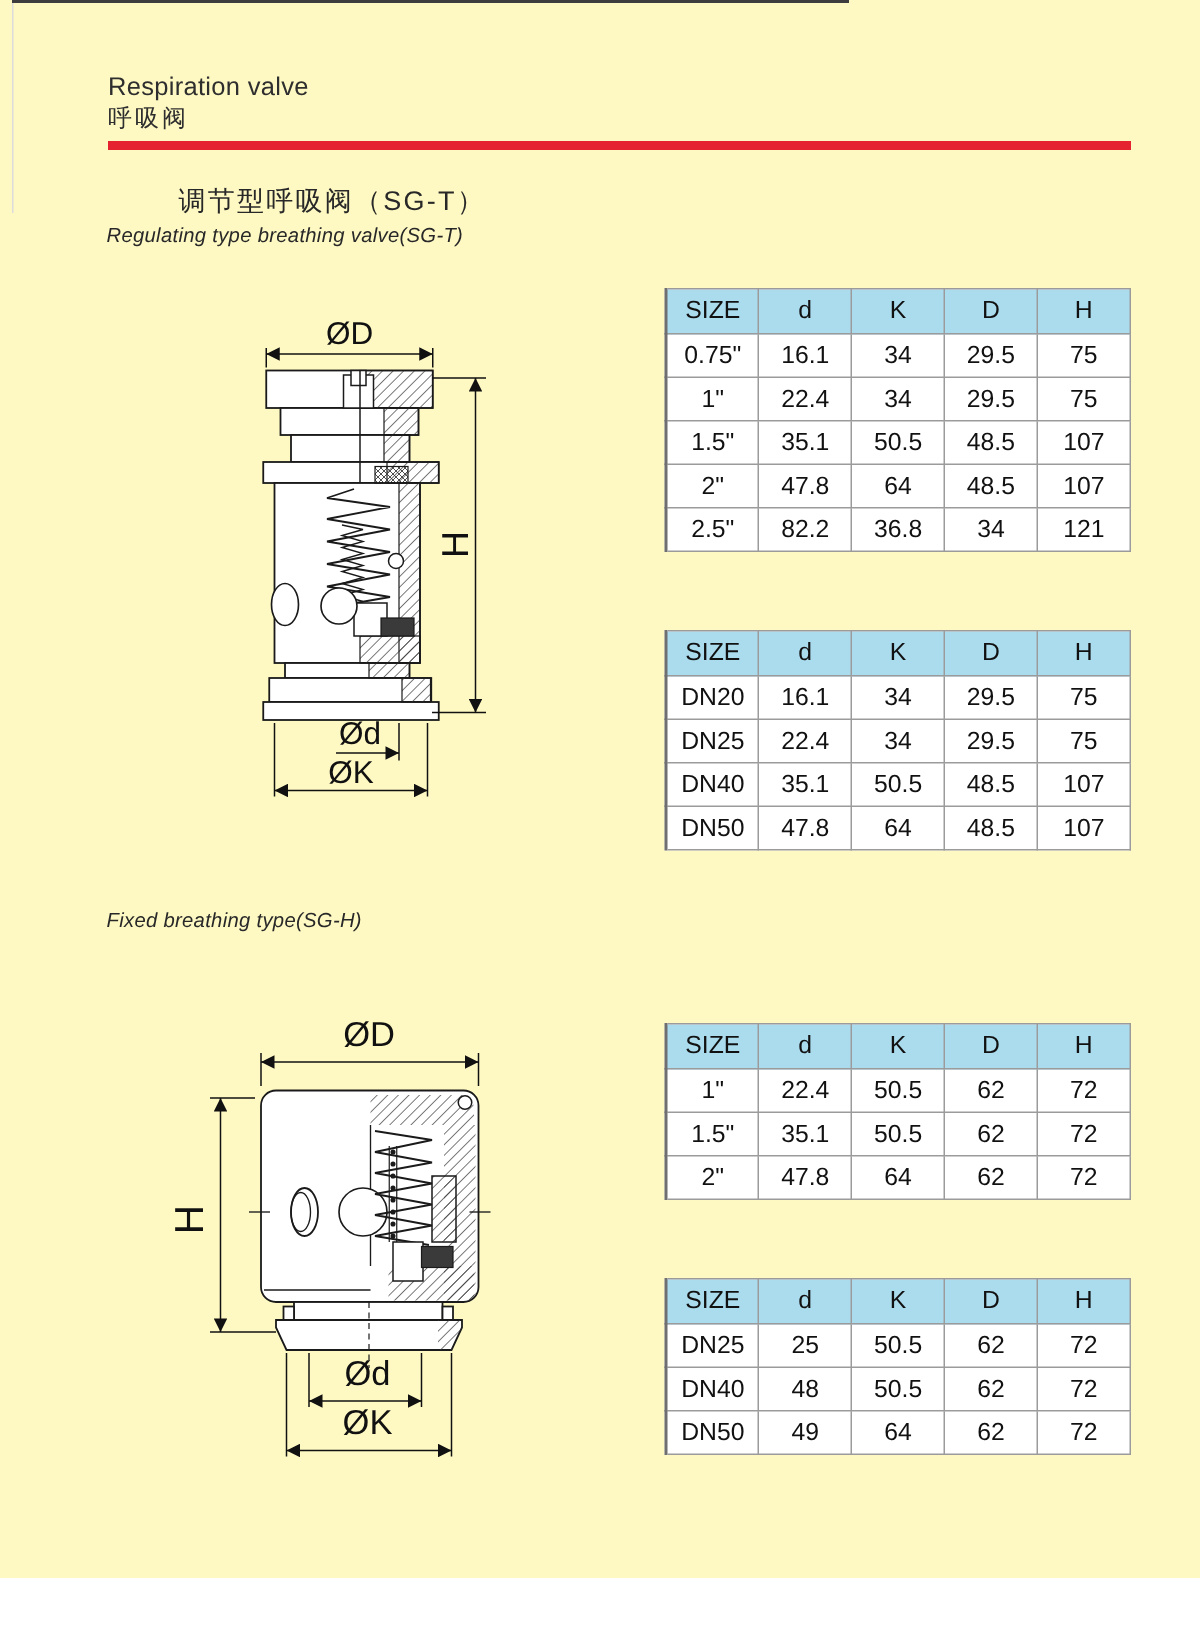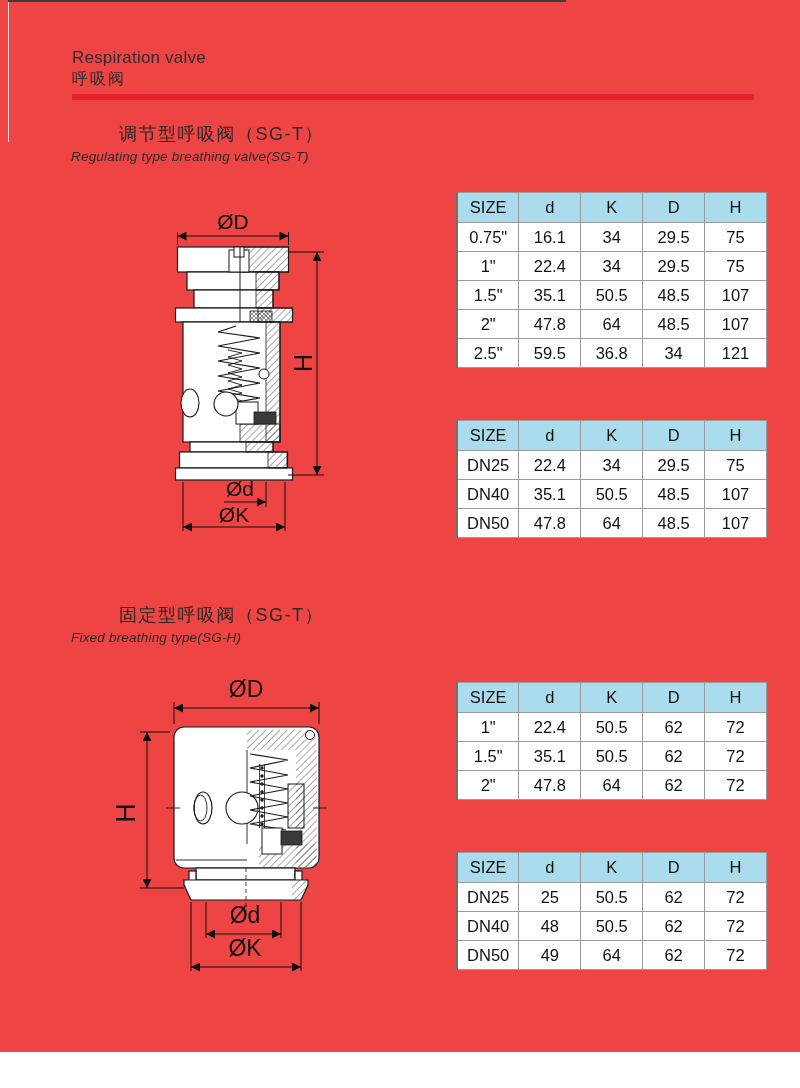--- a/index.html
+++ b/index.html
@@ -1,28 +1,28 @@
 <!DOCTYPE html>
 <html><head>
 <meta charset="utf-8">
 <style>
   * { margin:0; padding:0; box-sizing:border-box; }
   html,body { width:800px; height:1088px; background:#ffffff; }
   body { font-family:"Liberation Sans","DejaVu Sans",sans-serif; color:#1c1c1c; position:relative; }
-  .page { position:absolute; left:0; top:0; width:800px; height:1052px; background:#ef4444; overflow:hidden;padding-left:48px; }
+  .page { position:absolute; left:0; top:0; width:800px; height:1052px; background:#fef9c3; overflow:hidden;padding-left:48px; }
   .top-line { position:absolute; left:8px; top:0; width:558px; height:2px; background:#3d3d3d; }
   .left-edge { position:absolute; left:8px; top:2px; width:1px; height:140px; background:#dcdcdc; }
   .title-en { position:absolute; left:72px; top:48px; font-size:17px; color:#2e2e2e; letter-spacing:0.2px; }
   .title-cn { position:absolute; left:72px; top:69px; font-size:16px; color:#2e2e2e; letter-spacing:2px;text-align:center; }
   .red-rule { position:absolute; left:72px; top:94px; width:682px; height:6px; background:#e42230; }
   .sec-head { position:absolute; left:71px; }
   .sec-cn { font-size:18px; color:#282828; letter-spacing:1.5px;margin-left:48px; }
   .sec-en { font-size:13.5px; color:#282828; margin-top:3px; letter-spacing:0.2px;font-style:italic; }
   table.spec { position:absolute; border-collapse:collapse; table-layout:fixed; width:311px; background:#fff;
-               border:1px solid #7e7e7e; border-left:2px solid #6f6f6f;margin-left:13px; }
+               border:1px solid #7e7e7e; border-left:2px solid #6f6f6f; }
   table.spec th, table.spec td { border:1px solid #9b9b9b; text-align:center; font-weight:normal; color:#111; padding:0; }
   table.spec th { background:#abdcee; height:30px; font-size:16.5px; }
   table.spec td { height:29px; font-size:16.5px; }
   svg.drw { position:absolute; }
   .bottom-line { position:absolute; left:0; top:1080px; width:800px; height:1px; background:#e4e4e4; }
   .bottom-strip { position:absolute; left:0; top:1081px; width:800px; height:7px; background:#fafafa; }
 </style>
 </head>
 <body>
 
@@ -140,39 +140,46 @@
         </tr>
         <tr>
           <td>2"</td>
           <td>47.8</td>
           <td>64</td>
           <td>48.5</td>
           <td>107</td>
         </tr>
         <tr>
           <td>2.5"</td>
-          <td>59.5</td>
+          <td>82.2</td>
           <td>36.8</td>
           <td>34</td>
           <td>121</td>
         </tr>
       </tbody>
     </table>
   <table class="spec" style="left:443px;top:420px">
       <thead>
         <tr>
           <th>SIZE</th>
           <th>d</th>
           <th>K</th>
           <th>D</th>
           <th>H</th>
         </tr>
       </thead>
       <tbody>
         <tr>
+          <td>DN20</td>
+          <td>16.1</td>
+          <td>34</td>
+          <td>29.5</td>
+          <td>75</td>
+        </tr>
+        <tr>
           <td>DN25</td>
           <td>22.4</td>
           <td>34</td>
           <td>29.5</td>
           <td>75</td>
         </tr>
         <tr>
           <td>DN40</td>
           <td>35.1</td>
           <td>50.5</td>
@@ -183,21 +190,20 @@
           <td>DN50</td>
           <td>47.8</td>
           <td>64</td>
           <td>48.5</td>
           <td>107</td>
         </tr>
       </tbody>
     </table>
 
   <div class="sec-head" style="top:603px">
-    <div class="sec-cn">固定型呼吸阀（SG-T）</div>
     <div class="sec-en">Fixed breathing type(SG-H)</div>
   </div>
 
   <svg class="drw" style="left:104px;top:672px" width="320" height="322" viewBox="0 0 320 322">
     <g stroke="#1a1a1a" stroke-width="1.2" fill="#ffffff">
       <rect x="70" y="55" width="145" height="141" rx="10"></rect>
       <rect x="92" y="196" width="99" height="12"></rect>
       <rect x="85" y="199" width="7" height="11"></rect>
       <rect x="191" y="199" width="7" height="11"></rect>
       <polygon points="80,208 204,208 204,213 197,228 87,228 80,213"></polygon>

